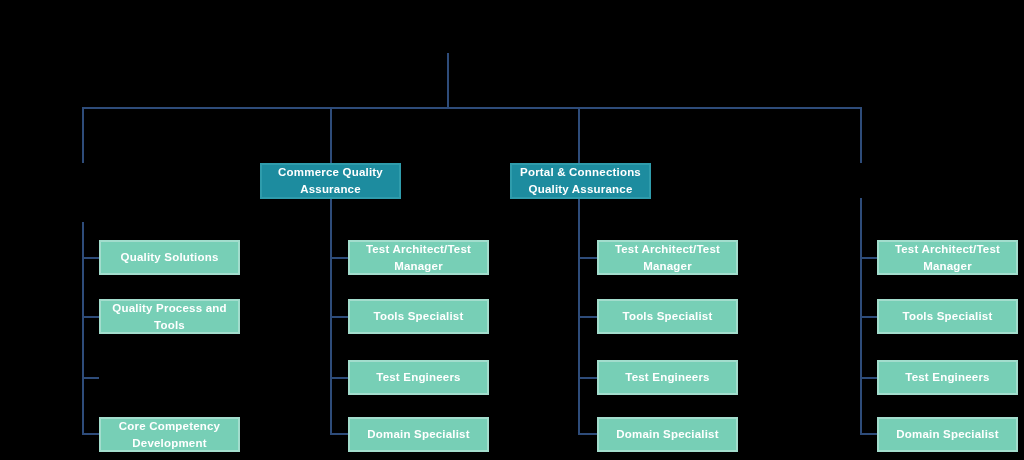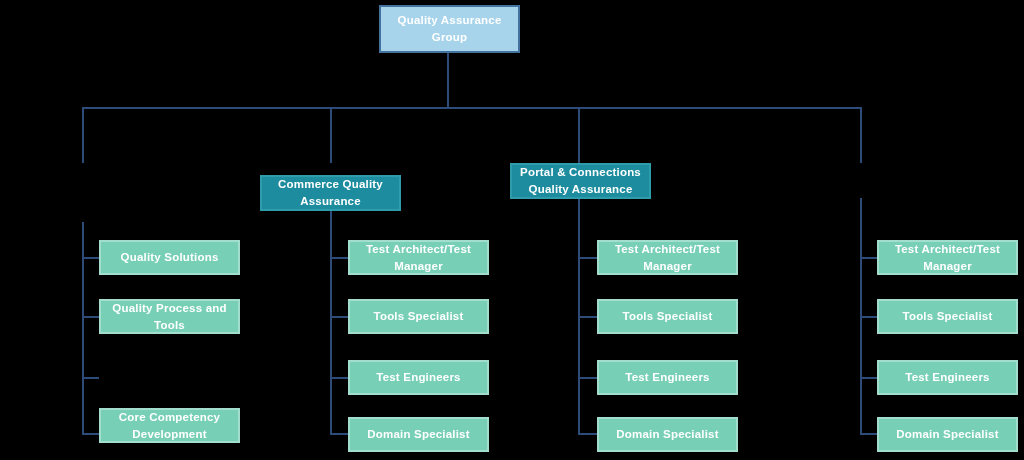--- a/index.html
+++ b/index.html
@@ -68,38 +68,35 @@
   <div class="line" style="left:578px;top:257px;width:19px;height:2px;"></div>
   <div class="line" style="left:578px;top:316px;width:19px;height:2px;"></div>
   <div class="line" style="left:578px;top:377px;width:19px;height:2px;"></div>
   <div class="line" style="left:578px;top:433px;width:19px;height:2px;"></div>
 
   <div class="line" style="left:860px;top:257px;width:17px;height:2px;"></div>
   <div class="line" style="left:860px;top:316px;width:17px;height:2px;"></div>
   <div class="line" style="left:860px;top:377px;width:17px;height:2px;"></div>
   <div class="line" style="left:860px;top:433px;width:17px;height:2px;"></div>
 
-  <div class="node node--root" style="left:379px;top:5px;width:141px;height:48px;">
-    <span>Quality Assurance Group</span>
-  </div>
 
-  <div class="node node--branch" style="left:260px;top:163px;width:141px;height:36px;margin-top:12px;">
+  <div class="node node--branch" style="left:260px;top:163px;width:141px;height:36px;">
     <span>Commerce Quality Assurance</span>
   </div>
   <div class="node node--branch" style="left:510px;top:163px;width:141px;height:36px;">
     <span>Portal &amp; Connections Quality Assurance</span>
   </div>
 
   <div class="node node--child" style="left:99px;top:240px;width:141px;height:35px;">
     <span>Quality Solutions</span>
   </div>
   <div class="node node--child" style="left:99px;top:299px;width:141px;height:35px;">
     <span>Quality Process and Tools</span>
   </div>
-  <div class="node node--child" style="left:99px;top:408px;width:141px;height:35px;">
+  <div class="node node--child" style="left:99px;top:417px;width:141px;height:35px;">
     <span>Core Competency Development</span>
   </div>
 
   <div class="node node--child" style="left:348px;top:240px;width:141px;height:35px;">
     <span>Test Architect/Test Manager</span>
   </div>
   <div class="node node--child" style="left:348px;top:299px;width:141px;height:35px;">
     <span>Tools Specialist</span>
   </div>
   <div class="node node--child" style="left:348px;top:360px;width:141px;height:35px;">

